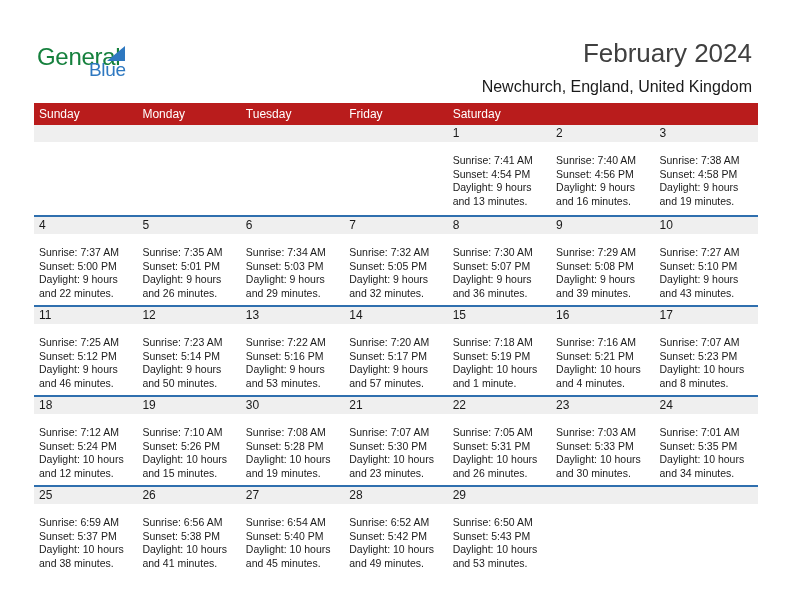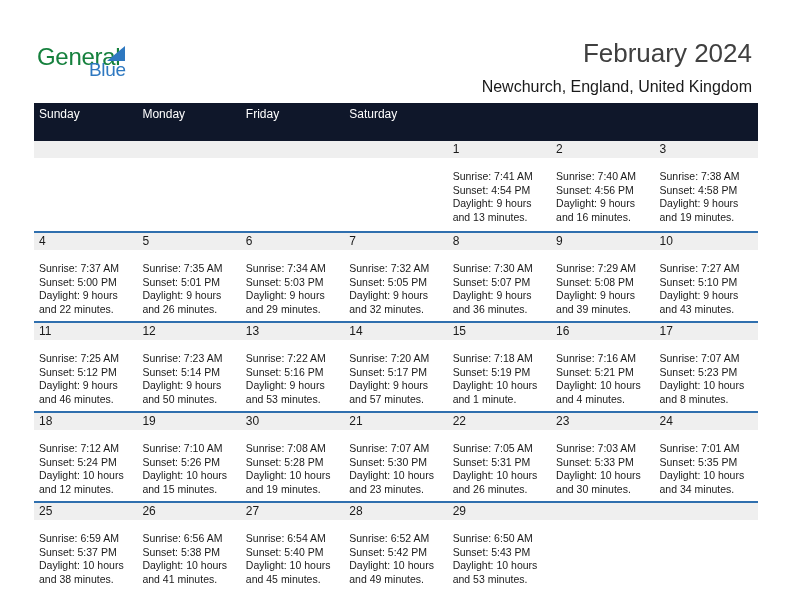--- a/index.html
+++ b/index.html
@@ -6,21 +6,21 @@
     body { width: 792px; height: 612px; position: relative; overflow: hidden;
            font-family: "Liberation Sans", "DejaVu Sans", sans-serif; color: #1a1a1a; }
     .logo { position: absolute; left: 37px; top: 43px; width: 100px; height: 40px; }
     .logo-general { position: absolute; left: 0; top: 0; font-size: 24px; color: #15803d; letter-spacing: -0.3px; }
     .logo-blue { position: absolute; left: 52px; top: 16px; font-size: 19px; color: #2e78c0; letter-spacing: -0.3px; }
     .logo-tri { position: absolute; left: 70px; top: 3px; width: 0; height: 0;
                 border-bottom: 15px solid #2e78c0; border-left: 18px solid transparent; }
     .title { position: absolute; right: 40px; top: 38px; font-size: 26px; color: #404040; }
     .subtitle { position: absolute; right: 40px; top: 78px; font-size: 16px; color: #1a1a1a; }
     .calendar { position: absolute; left: 34px; top: 103px; width: 724px; }
-    .head-row { display: flex; background: #0f172a; height: 38px; }
+    .head-row { display: flex; background: #b91c1c; height: 22px; }
     .head-cell { width: 103.43px; box-sizing: border-box; padding-left: 5px; color: #ffffff;
                  font-size: 12px; line-height: 22px; }
     .week { display: flex; height: 90px; border-top: 2px solid #2f6fae; box-sizing: border-box; }
     .week.first { border-top: none; height: 90px; }
     .day { width: 103.43px; box-sizing: border-box; }
     .daynum { background: #efefef; height: 17px; font-size: 12px; line-height: 17px; padding-left: 5px; color: #1a1a1a; }
     .info { padding-left: 5px; font-size: 10.5px; line-height: 13.5px; color: #1a1a1a; padding-top: 12px; }
     .info div { white-space: nowrap; }
   </style>
 </head>
@@ -32,20 +32,21 @@
   <span class="logo-blue">Blue</span>
 </div>
 
 <div class="title">February 2024</div>
 <div class="subtitle">Newchurch, England, United Kingdom</div>
 
 <div class="calendar">
   <div class="head-row">
     <div class="head-cell">Sunday</div>
     <div class="head-cell">Monday</div>
+    <div class="head-cell">Tuesday</div>
     <div class="head-cell">Friday</div>
     <div class="head-cell">Saturday</div>
   </div>
   <div id="weeks">
       <div class="week first">
         <div class="day">
           <div class="daynum"></div>
         </div>
         <div class="day">
           <div class="daynum"></div>

